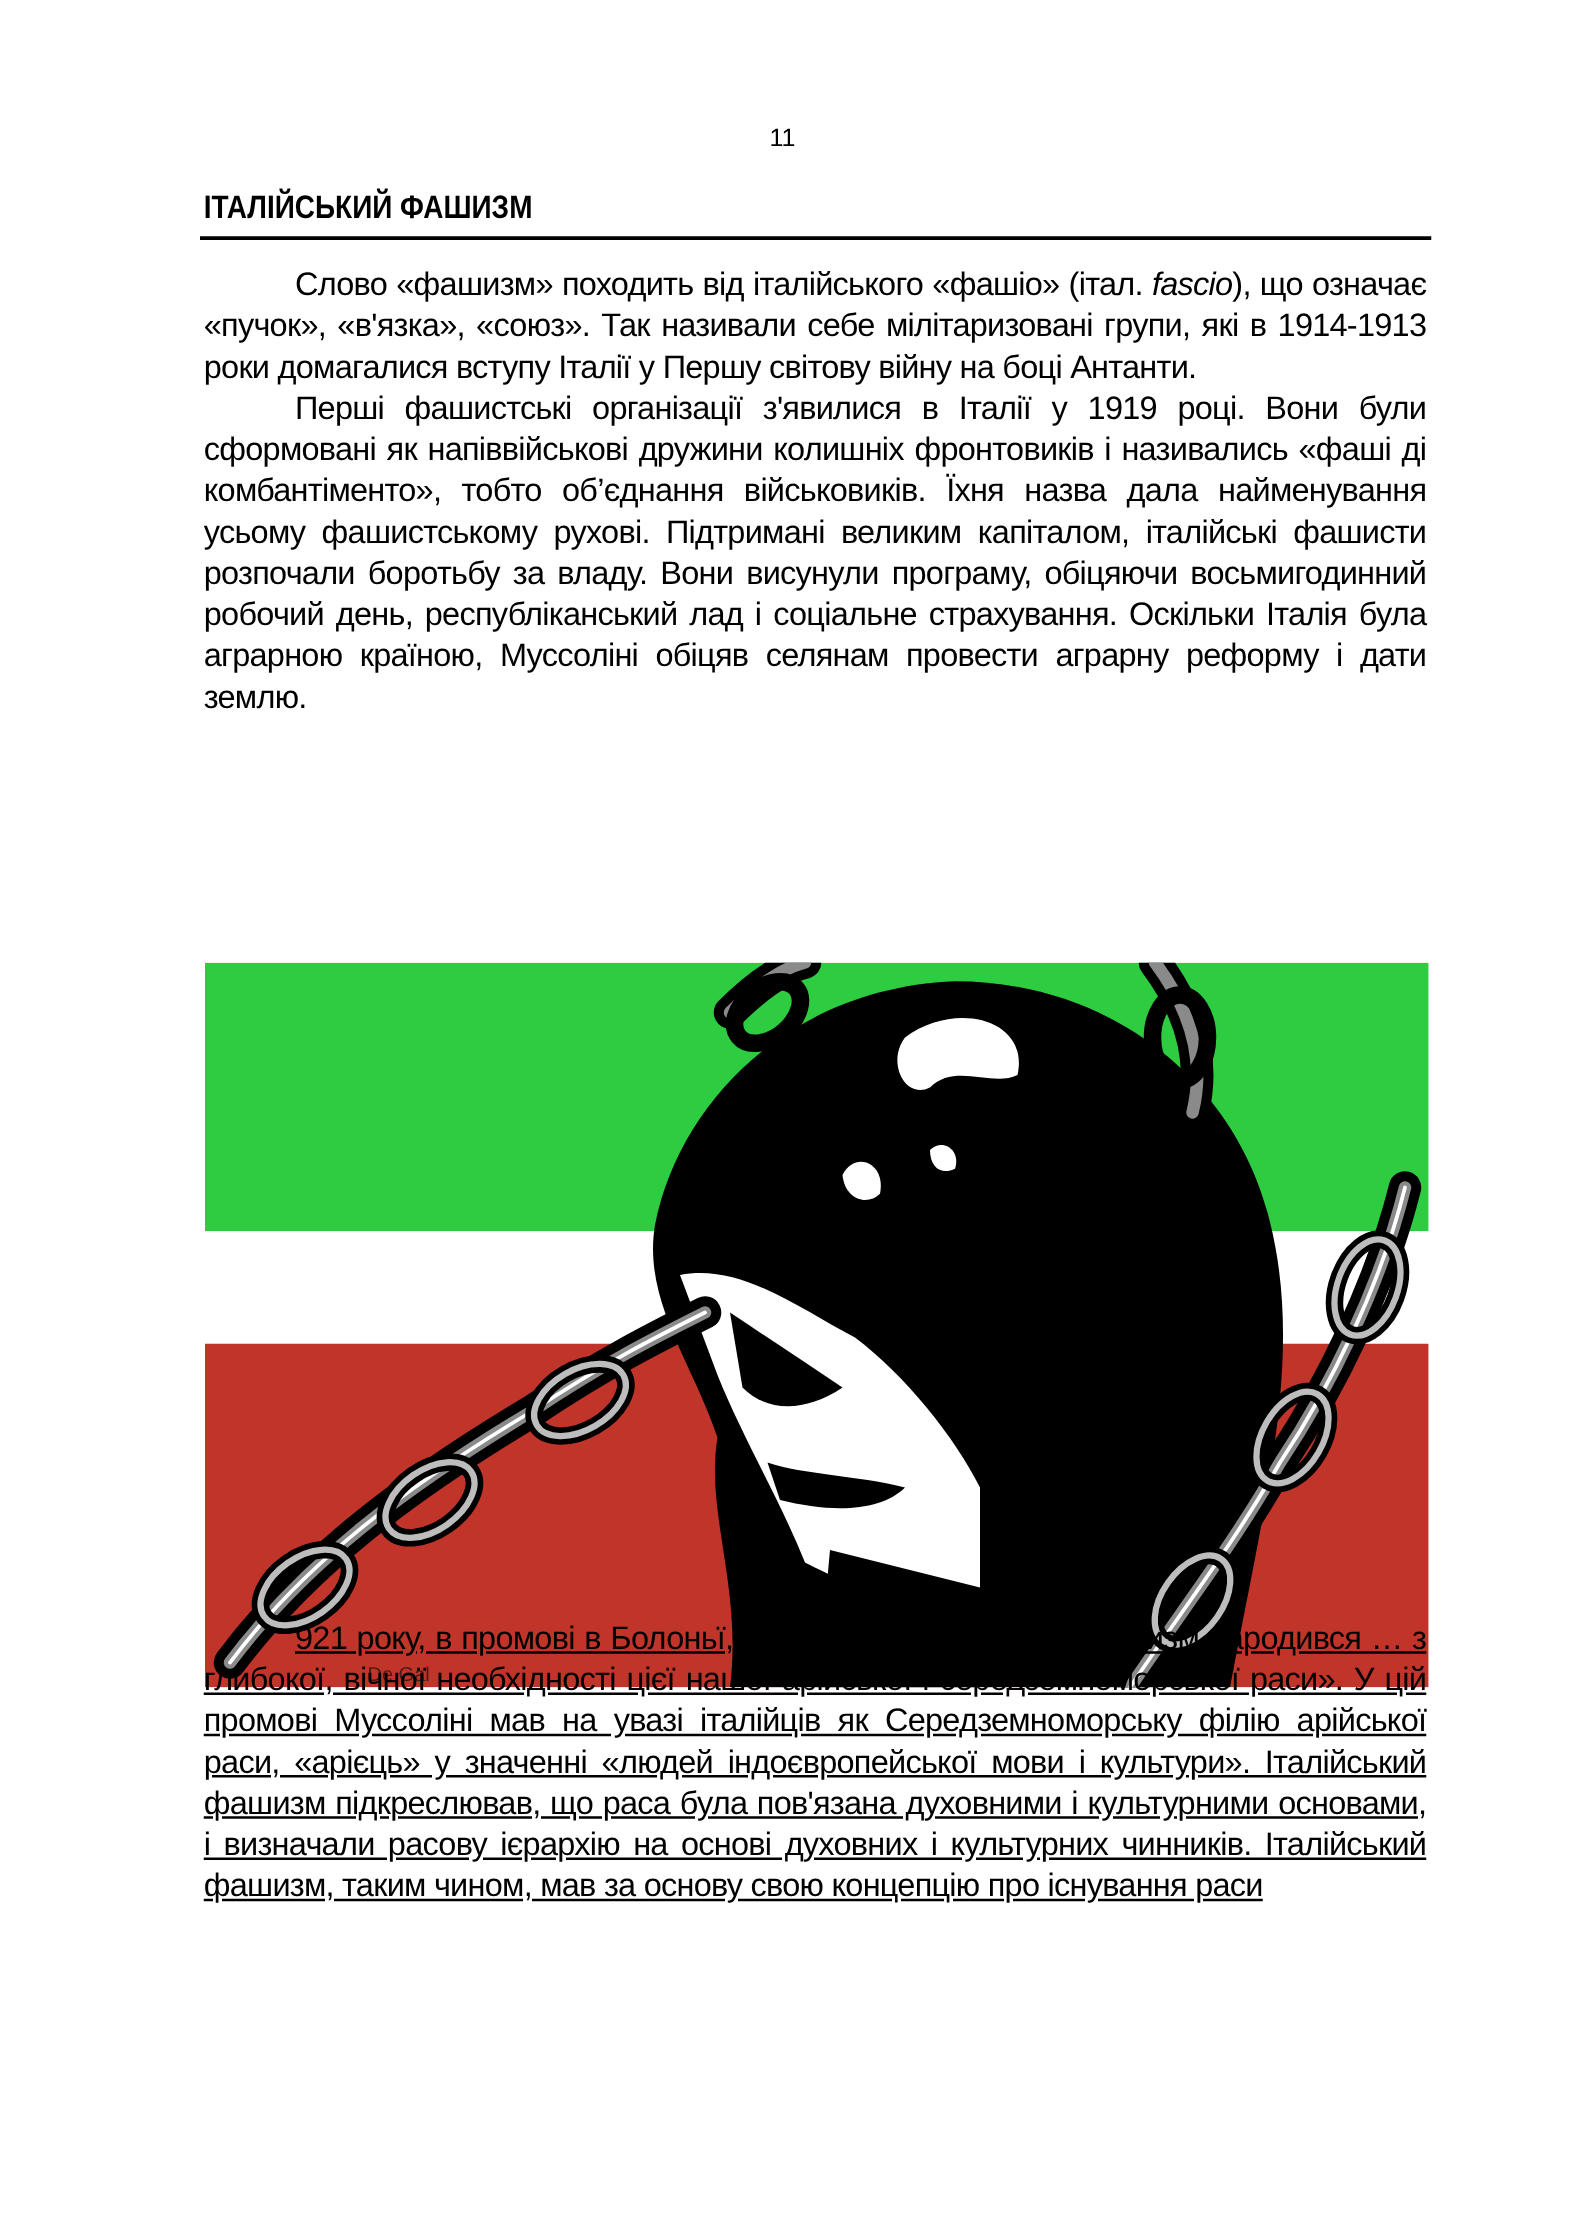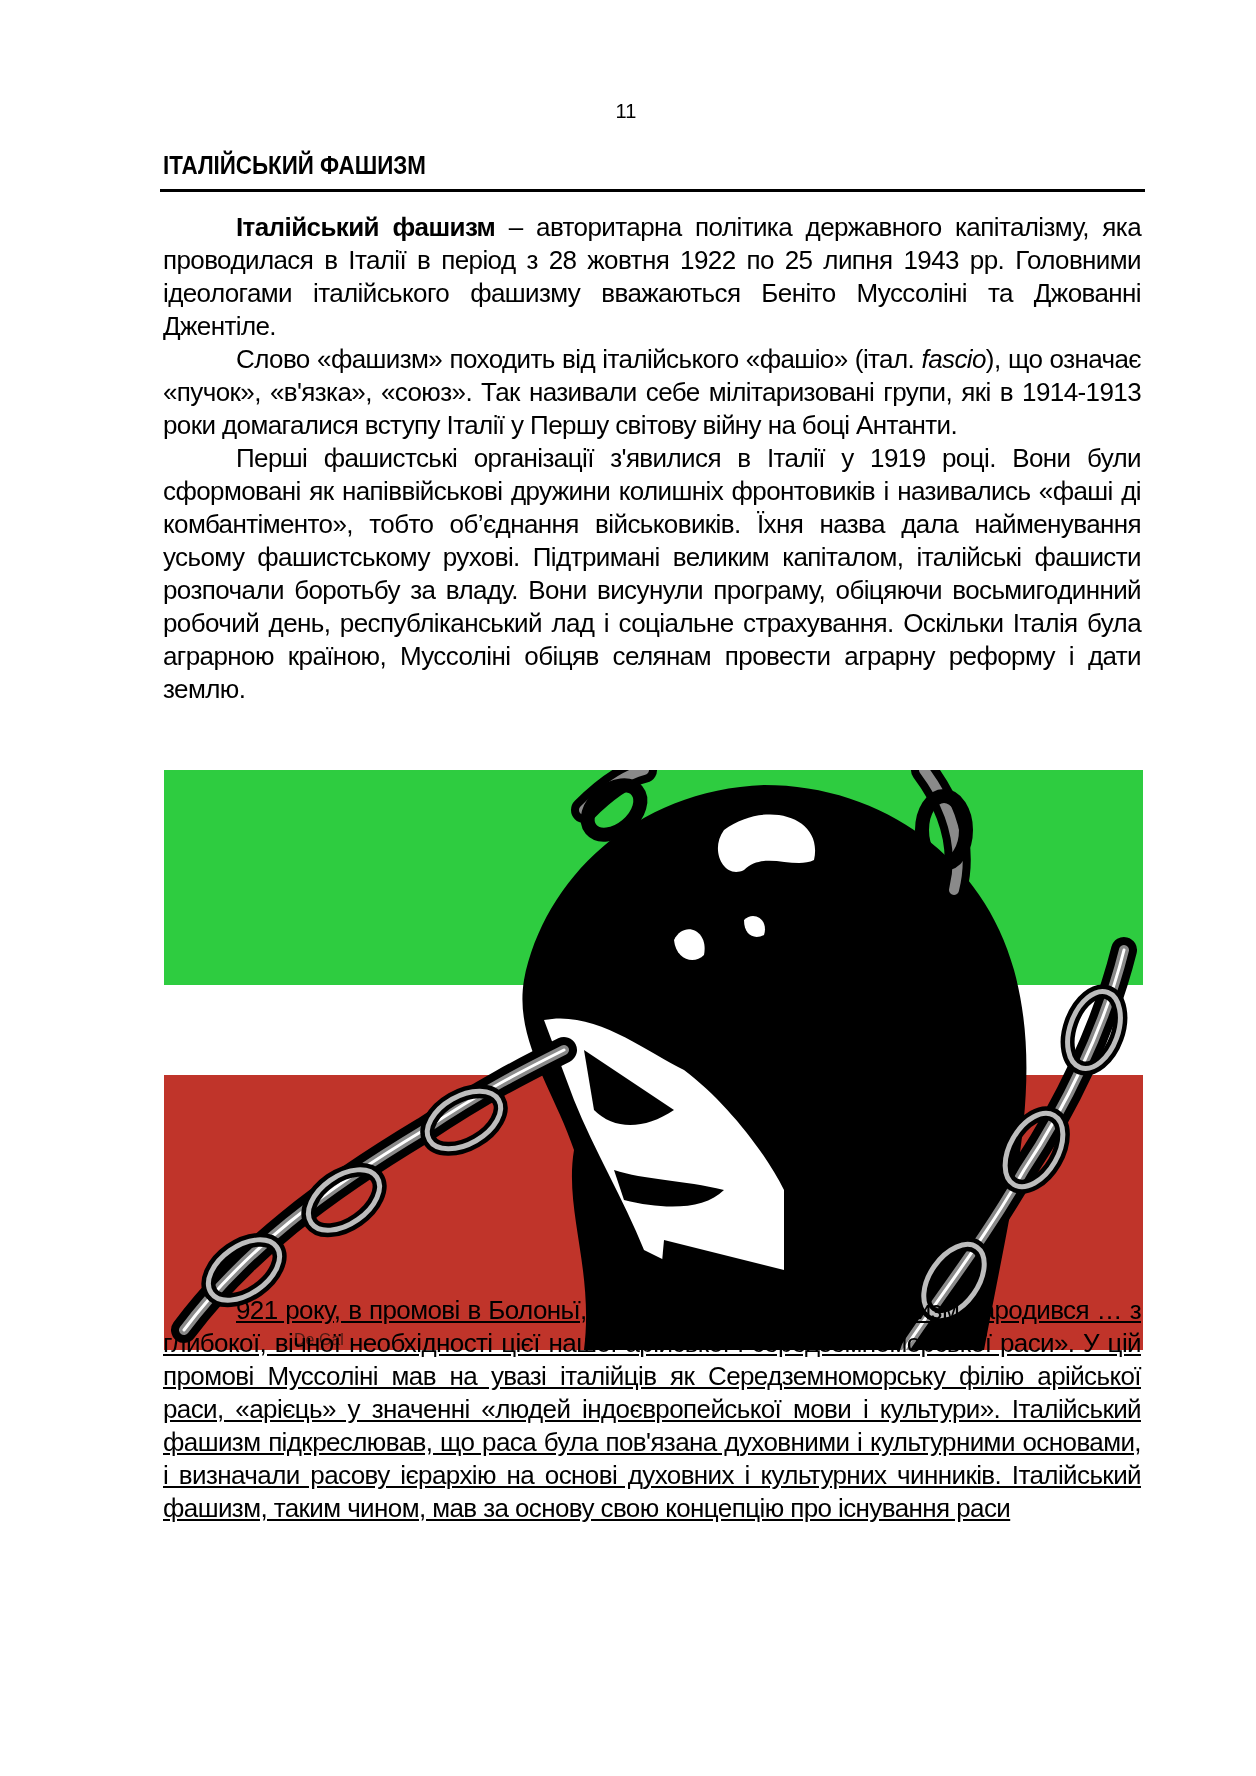--- a/index.html
+++ b/index.html
@@ -21,21 +21,20 @@
   .figure svg { display: block; }
 </style>
 </head>
 <body>
 
 <div class="page-number">11</div>
 <div class="heading">ІТАЛІЙСЬКИЙ ФАШИЗМ</div>
 <div class="rule"></div>
 
 <div class="text-block top-block">
-  <p><b>Італійський фашизм</b><span> – авторитарна політика державного капіталізму, яка проводилася в Італії в період з 28 жовтня 1922 по 25 липня 1943 рр. Головними ідеологами італійського фашизму вважаються Беніто Муссоліні та Джованні Джентіле.</span></p>
   <p><span>Слово «фашизм» походить від італійського «фашіо» (італ. </span><i>fascio</i><span>), що означає «пучок», «в'язка», «союз». Так називали себе мілітаризовані групи, які в 1914-1913 роки домагалися вступу Італії у Першу світову війну на боці Антанти.</span></p>
   <p>Перші фашистські організації з'явилися в Італії у 1919 році. Вони були сформовані як напіввійськові дружини колишніх фронтовиків і називались «фаші ді комбантіменто», тобто об’єднання військовиків. Їхня назва дала найменування усьому фашистському рухові. Підтримані великим капіталом, італійські фашисти розпочали боротьбу за владу. Вони висунули програму, обіцяючи восьмигодинний робочий день, республіканський лад і соціальне страхування. Оскільки Італія була аграрною країною, Муссоліні обіцяв селянам провести аграрну реформу і дати землю.</p>
 </div>
 
 <div class="figure">
   <svg width="979" height="580" viewBox="0 0 979 580">
     <rect x="0" y="0" width="979" height="215" fill="#2ecc40"></rect>
     <rect x="0" y="215" width="979" height="90" fill="#ffffff"></rect>
     <rect x="0" y="305" width="979" height="275" fill="#c0342a"></rect>
 

